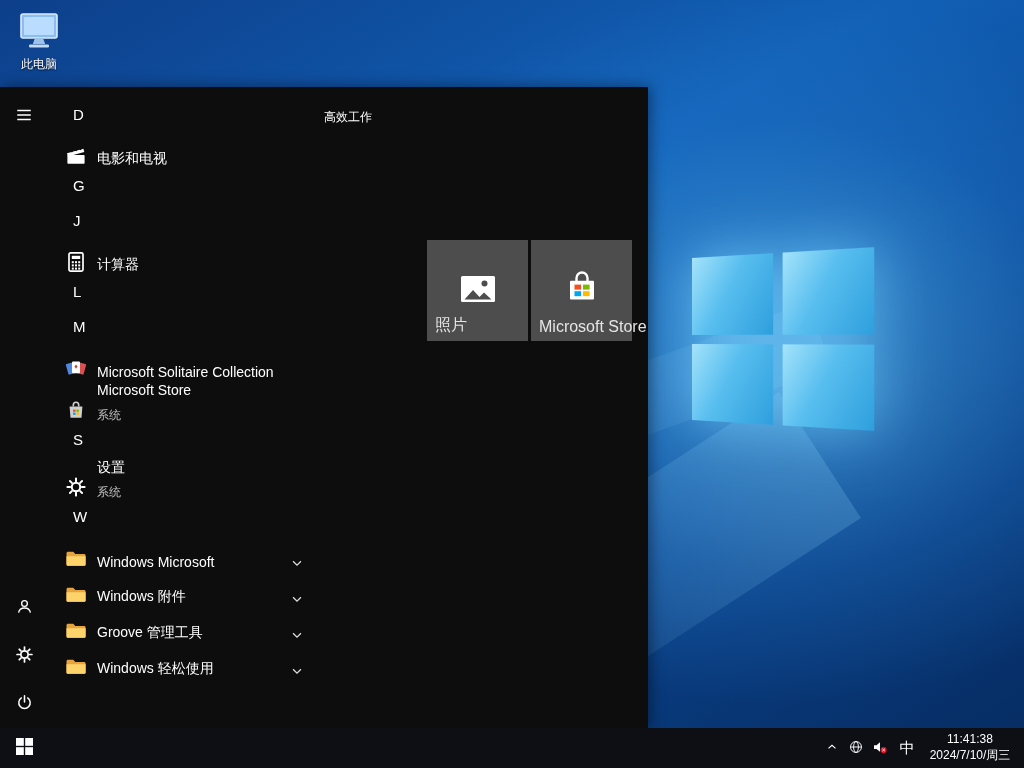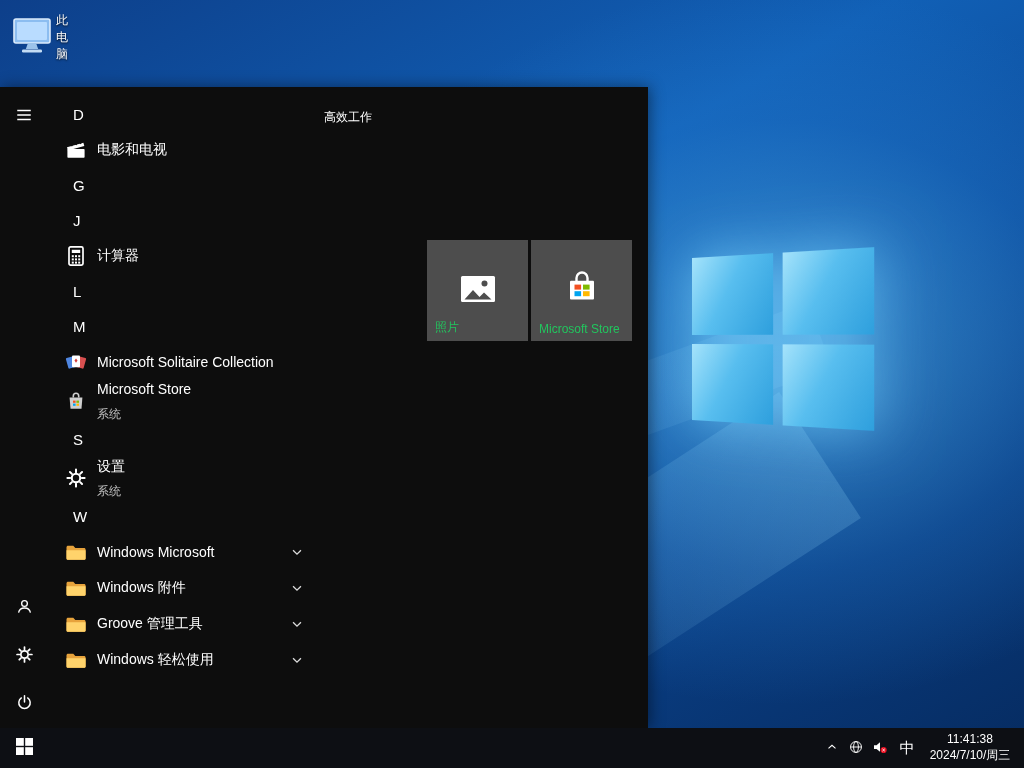--- a/index.html
+++ b/index.html
@@ -20,50 +20,50 @@
     background:linear-gradient(to left, rgba(150,220,255,.15), rgba(150,220,255,0) 85%);}
   .win-logo{position:absolute;left:692px;top:258px;width:172px;height:162px;
     display:grid;grid-template-columns:1fr 1fr;grid-template-rows:1fr 1fr;gap:9px;
     transform:perspective(520px) rotateY(-21deg);transform-origin:left center;
     filter:drop-shadow(0 0 26px rgba(120,210,255,.65));}
   .pane{background:linear-gradient(118deg,#a5e3fb 0%,#58befo 45%,#2e9fdd 100%);
     background:linear-gradient(118deg,#a5e3fb 0%,#58beef 45%,#2e9fdd 100%);}
 
   
   .desktop-icon{position:absolute;left:10px;top:12px;width:58px;display:flex;
-    flex-direction:row;align-items:center;gap:2px;}
+    flex-direction:column;align-items:center;gap:2px;}
   .desktop-icon .label{font-size:12px;color:#fff;text-shadow:0 1px 2px rgba(0,0,0,.9);}
 
   
   .start-menu{position:absolute;left:0;top:87px;width:648px;bottom:40px;
     background:#0d0d0d;box-shadow:2px 0 14px rgba(0,0,0,.45);overflow:hidden;}
   .rail{position:absolute;left:0;top:0;width:48px;bottom:0;}
   .rail-btn{width:40px;height:40px;display:flex;align-items:center;justify-content:center;}
   .rail-menu{position:absolute;left:4px;top:9px;}
   .rail-bottom{position:absolute;left:4px;bottom:4px;display:flex;flex-direction:column;gap:8px;}
 
   .app-list{position:absolute;left:48px;top:10px;width:276px;bottom:0;overflow:hidden;}
   .row{display:flex;align-items:center;}
   .row.section{height:35px;padding-left:25px;font-size:15px;}
-  .row.app{height:36px;padding-left:16px;}
+  .row.app{height:36px;padding-left:16px;align-items:flex-end;}
   .row.two{height:42px;}
   .app-icon{width:24px;height:24px;margin-right:9px;flex:none;display:flex;
     align-items:center;justify-content:center;}
   .app-label{font-size:14px;color:#fff;white-space:nowrap;}
   .app-sub{font-size:12px;color:rgba(255,255,255,.72);margin-top:9px;}
   .twocol{display:flex;flex-direction:column;line-height:1.2;}
   .chev{margin-left:auto;margin-right:20px;display:flex;}
 
   .tiles{position:absolute;left:324px;top:0;right:0;bottom:0;}
   .group-title{position:absolute;left:0;top:22px;font-size:12px;color:#fff;}
   .tile{position:absolute;top:153px;width:101px;height:101px;background:#4d4d4d;
     display:flex;align-items:center;justify-content:center;}
   .tile-photos{left:103px;}
   .tile-store{left:207px;}
-  .tile-label{position:absolute;left:8px;bottom:5px;font-size:12px;color:#22c55e;white-space:nowrap;}
+  .tile-label{position:absolute;left:8px;bottom:5px;font-size:16px;color:#e5e5e5;white-space:nowrap;}
 
   
   .taskbar{position:absolute;left:0;right:0;bottom:0;height:40px;background:#0d0f14;
     display:flex;align-items:center;}
   .start-btn{width:48px;height:40px;display:flex;align-items:center;justify-content:center;}
   .tray{margin-left:auto;display:flex;align-items:center;height:100%;padding-right:6px;}
   .tray-btn{width:24px;height:40px;display:flex;align-items:center;justify-content:center;}
   .ime{width:30px;height:40px;display:flex;align-items:center;justify-content:center;
     font-size:15px;color:#fff;}
   .clock{width:96px;display:flex;flex-direction:column;align-items:center;justify-content:center;

